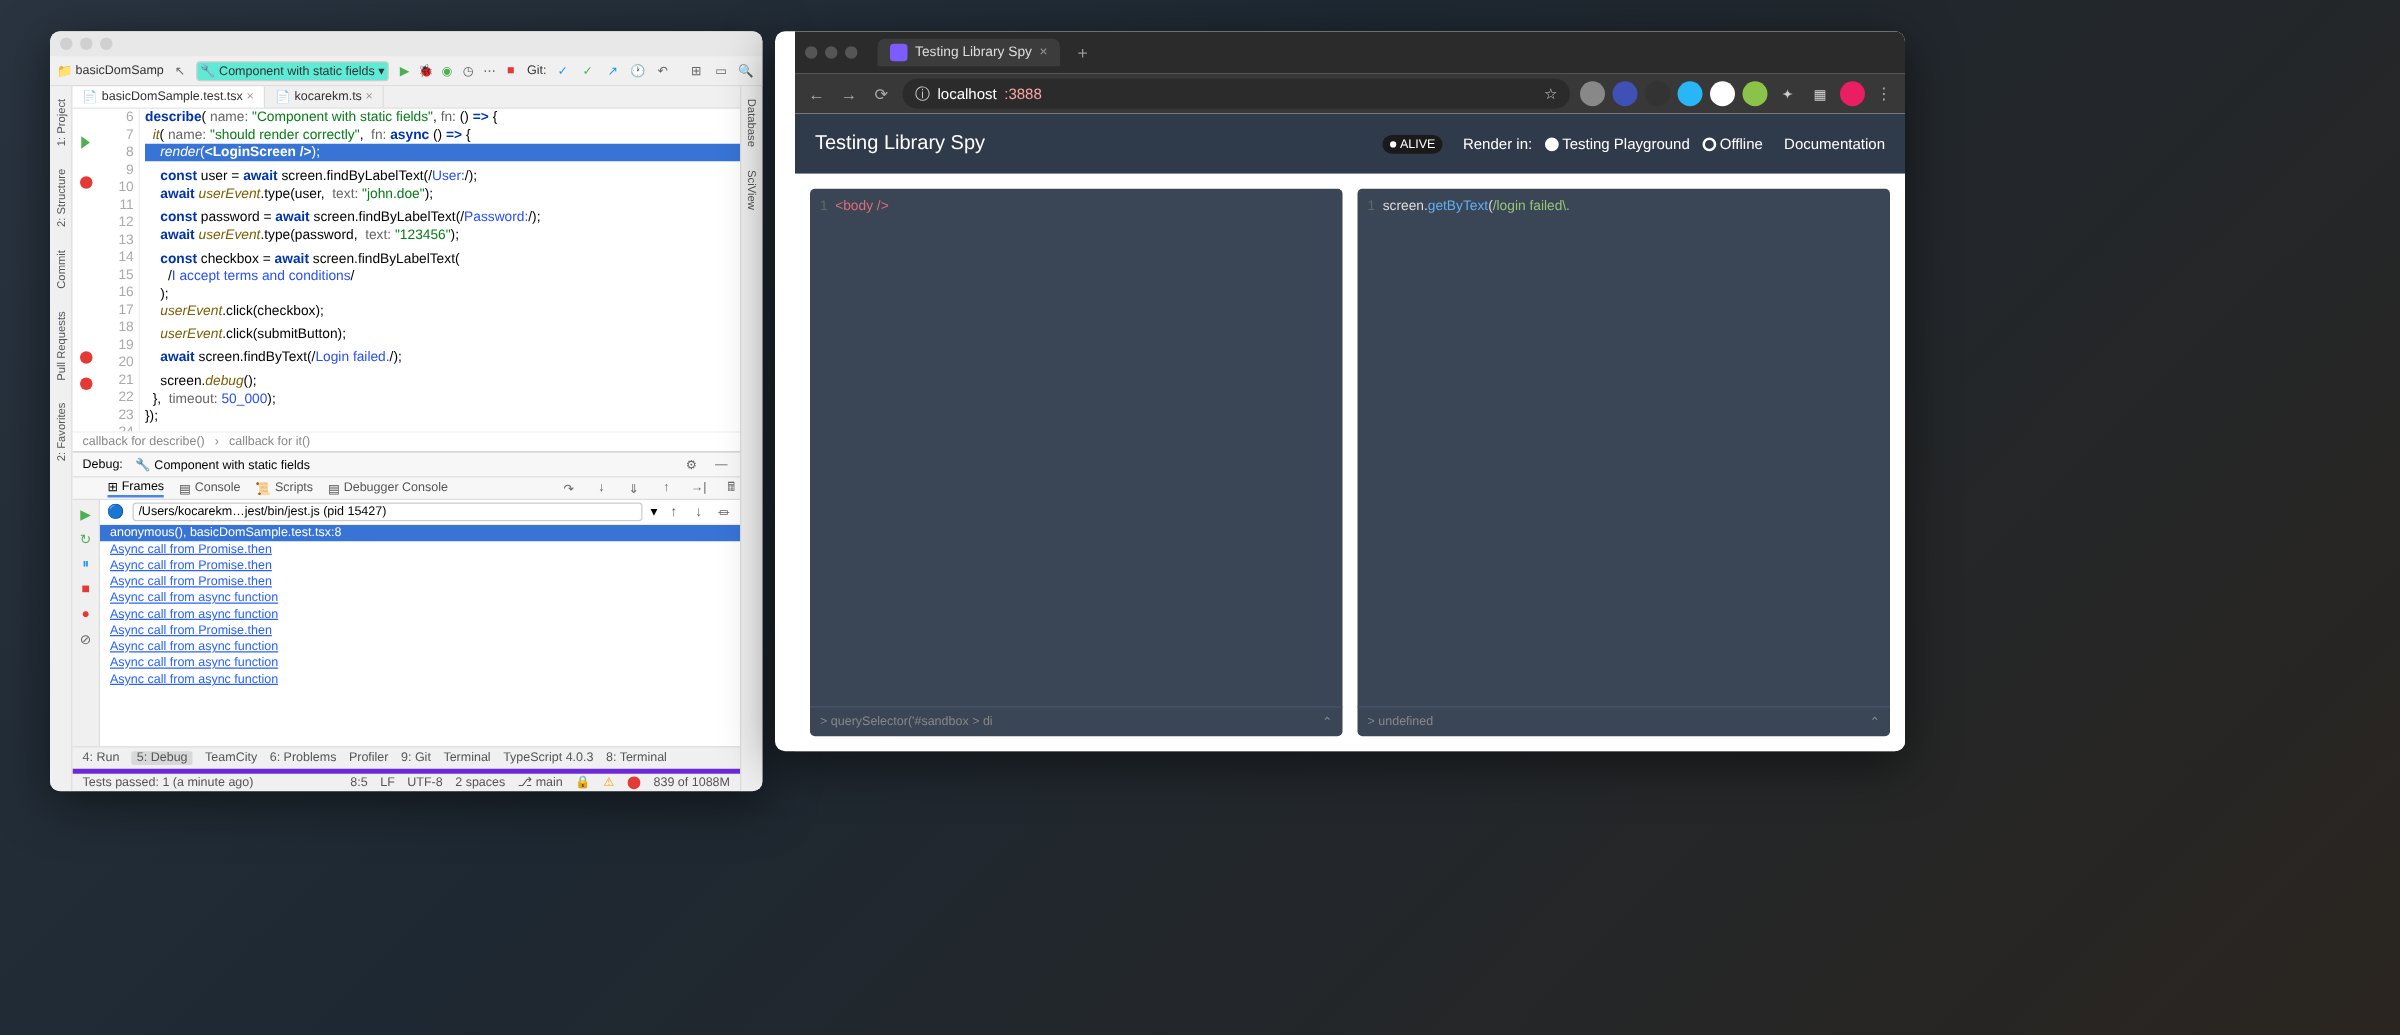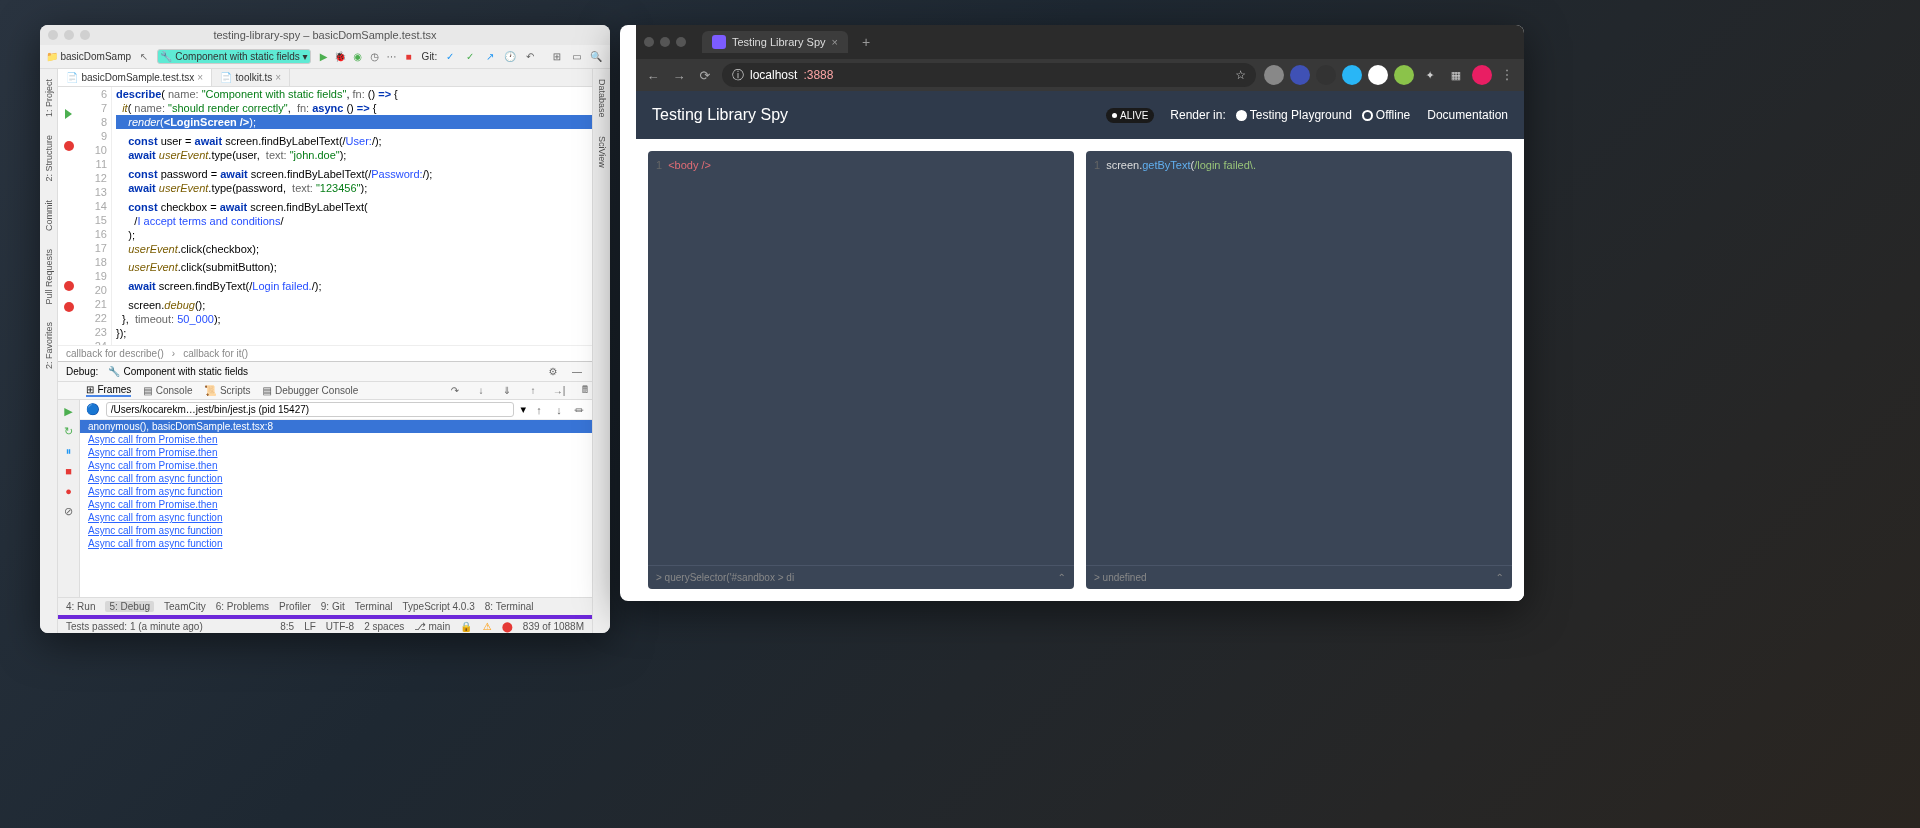--- a/index.html
+++ b/index.html
@@ -122,21 +122,20 @@
 
 <div class="desktop">
 
 <div class="ide-window">
   <div class="ide-titlebar">
     <div class="traffic">
       <div class="tdot"></div>
       <div class="tdot"></div>
       <div class="tdot"></div>
     </div>
-    <div class="ide-title">testing-library-spy – basicDomSample.test.tsx</div>
   </div>
   <div class="ide-toolbar">
     <span class="crumb">📁 <span>basicDomSamp</span></span>
     <span class="tb-icon">↖</span>
     <span class="run-config">🔧 <span>Component with static fields</span> ▾</span>
     <div class="btn-group">
       <span class="tb-icon green">▶</span>
       <span class="tb-icon green">🐞</span>
       <span class="tb-icon green">◉</span>
       <span class="tb-icon">◷</span>
@@ -158,21 +157,21 @@
     <div class="sidebar-left">
       <div class="vtab">1: Project</div>
       <div class="vtab">2: Structure</div>
       <div class="vtab">Commit</div>
       <div class="vtab">Pull Requests</div>
       <div class="vtab">2: Favorites</div>
     </div>
     <div class="editor-zone">
       <div class="editor-tabs">
         <div class="etab active">📄<span>basicDomSample.test.tsx</span><span class="close">×</span></div>
-        <div class="etab">📄<span>toolkit.ts</span><span class="close">×</span></div>
+        <div class="etab">📄<span>kocarekm.ts</span><span class="close">×</span></div>
       </div>
       <div class="editor">
         <div class="gutter">
           <div class="bp-strip" id="bp-strip">
                 <div class="bp"></div>
                 <div class="bp"></div>
                 <div class="bp">
                   <span class="bp-arrow"></span>
                 </div>
                 <div class="bp"></div>

